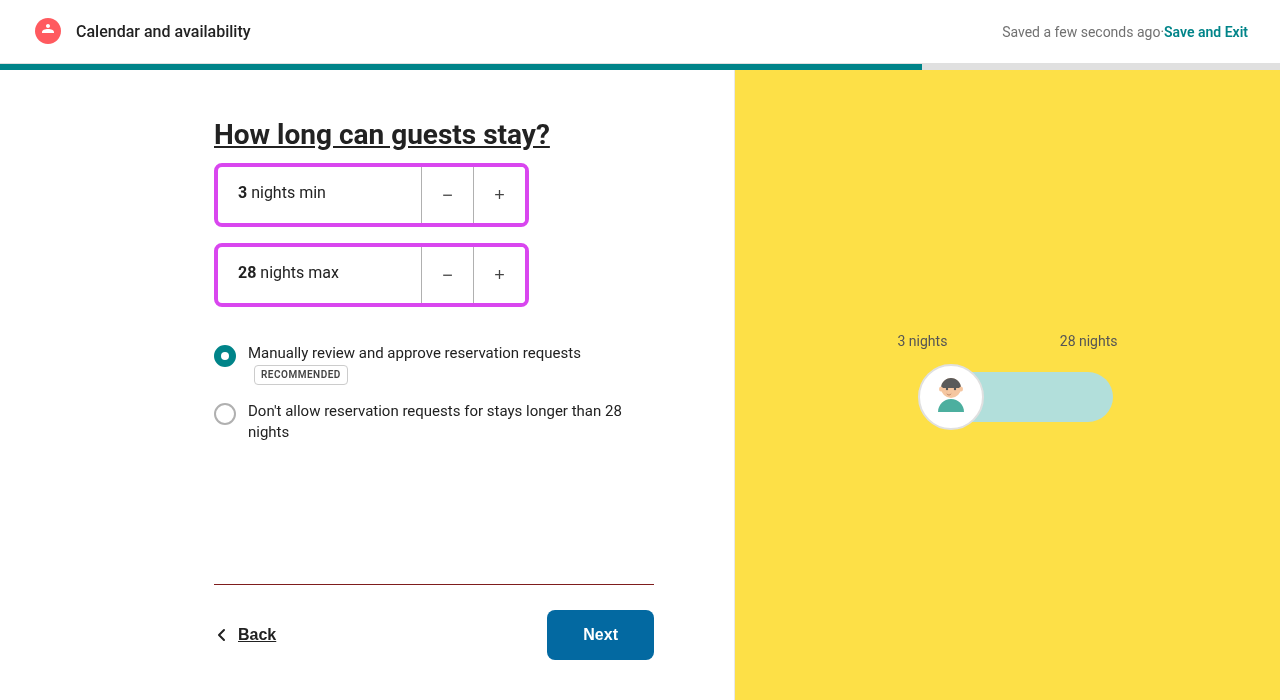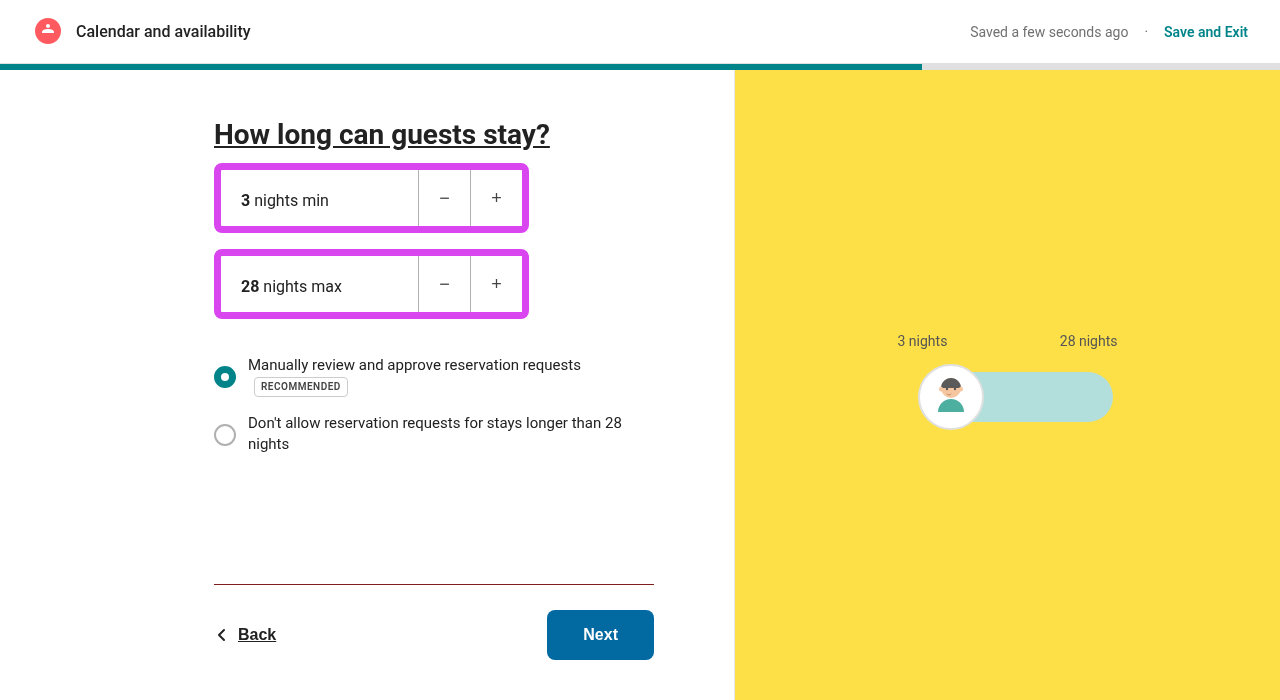--- a/index.html
+++ b/index.html
@@ -31,21 +31,21 @@
       height: 32px;
     }
     .header-title {
       font-size: 16px;
       font-weight: 500;
       color: #222;
     }
     .header-right {
       display: flex;
       align-items: center;
-      gap: 16px;
+      gap: 0;
       font-size: 14px;
       color: #717171;
     }
     .save-exit-link {
       color: #008489;
       text-decoration: none;
       font-weight: 600;
       font-size: 14px;
       cursor: pointer;
     }
@@ -97,22 +97,22 @@
     
     .stay-controls {
       display: flex;
       flex-direction: column;
       gap: 16px;
       margin-bottom: 36px;
     }
 
     .stay-row {
       display: flex;
-      align-items: flex-end;
-      border: 7px solid #d946ef;
+      align-items: flex-start;
+      border: 4px solid #d946ef;
       border-radius: 8px;
       overflow: hidden;
       width: 315px;
     }
 
     .stay-label {
       flex: 1;
       padding: 16px 20px;
       font-size: 16px;
       color: #222;
@@ -162,21 +162,21 @@
       align-items: center;
       justify-content: center;
       font-size: 12px;
       color: #717171;
       cursor: pointer;
       font-weight: 600;
     }
 
     .radio-option {
       display: flex;
-      align-items: center;
+      align-items: flex-start;
       gap: 12px;
       margin-bottom: 16px;
       cursor: pointer;
     }
 
     .radio-circle {
       width: 22px;
       height: 22px;
       border-radius: 50%;
       border: 2px solid #b0b0b0;

